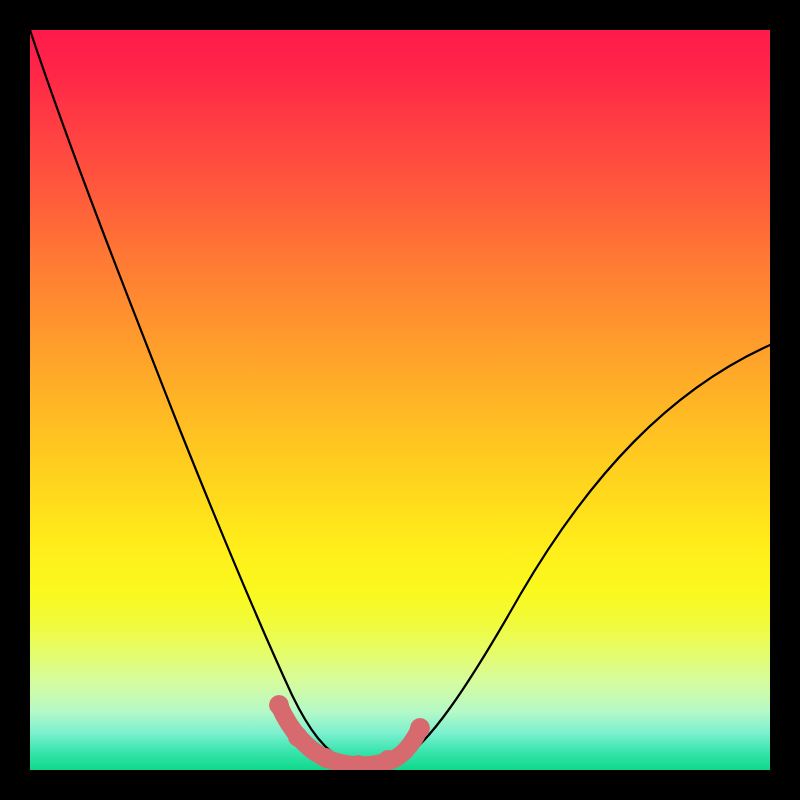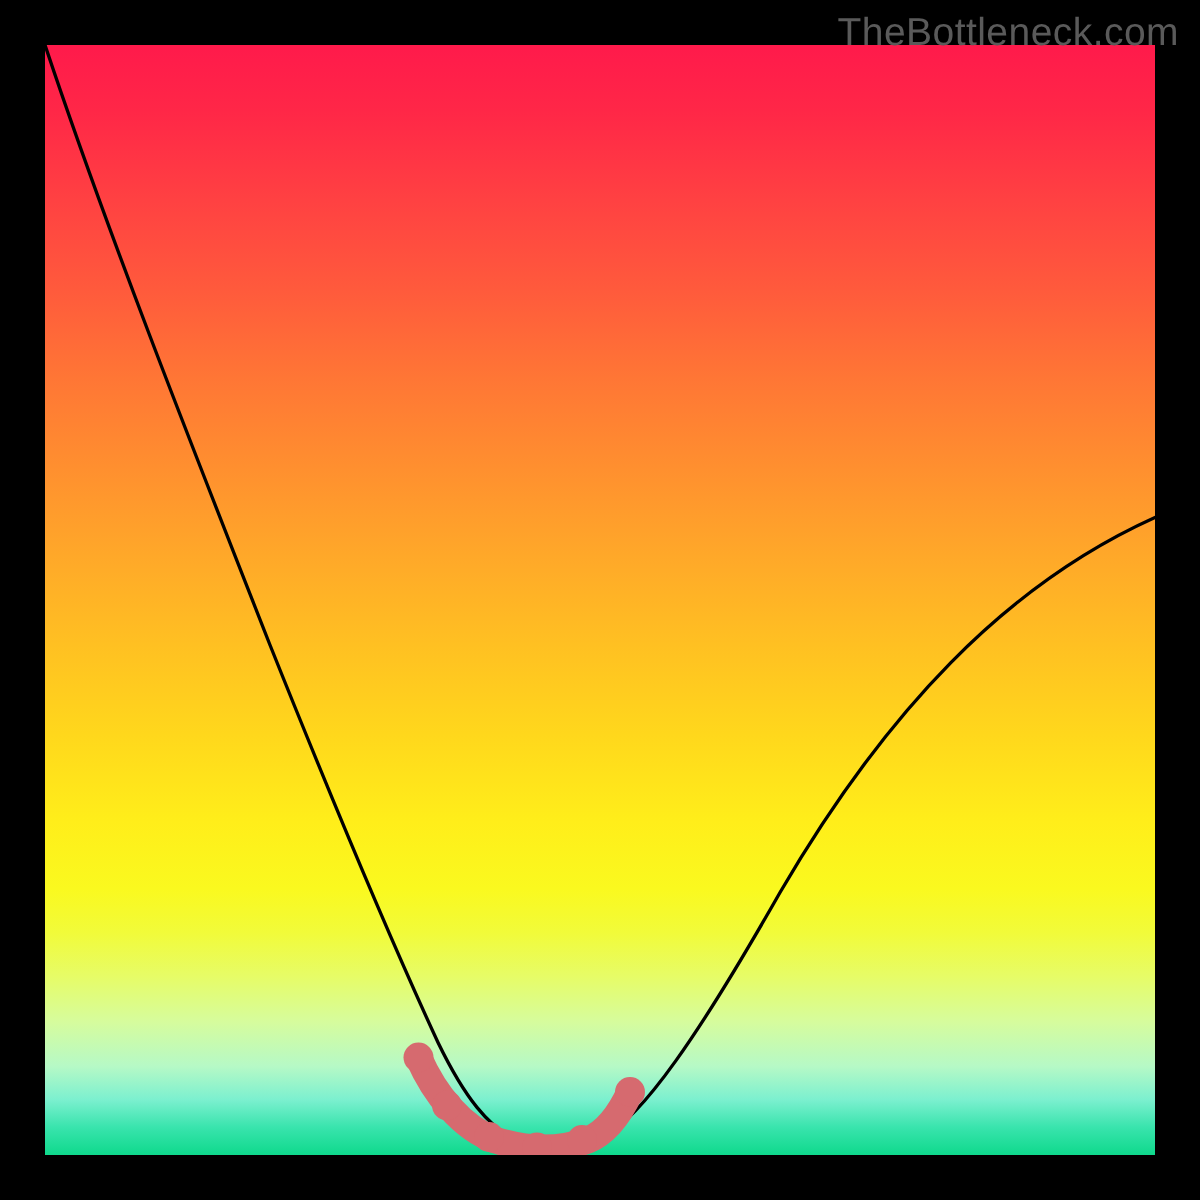--- a/index.html
+++ b/index.html
@@ -83,21 +83,20 @@
   }
   .pink-dot {
     fill: #d66a6f;
   }
 </style>
 </head>
 <body>
 
 <div class="frame">
 
-  <div class="watermark">TheBottleneck.com</div>
 
   <div class="plot-area">
     <div class="gradient"></div>
 
     <svg class="overlay" viewBox="0 0 740 740" preserveAspectRatio="none">
       <path class="curve" d="M 0 0
            C 40 120, 95 260, 150 400
            C 190 500, 225 585, 262 665
            C 278 698, 296 725, 320 732
            C 342 738, 356 736, 372 728

